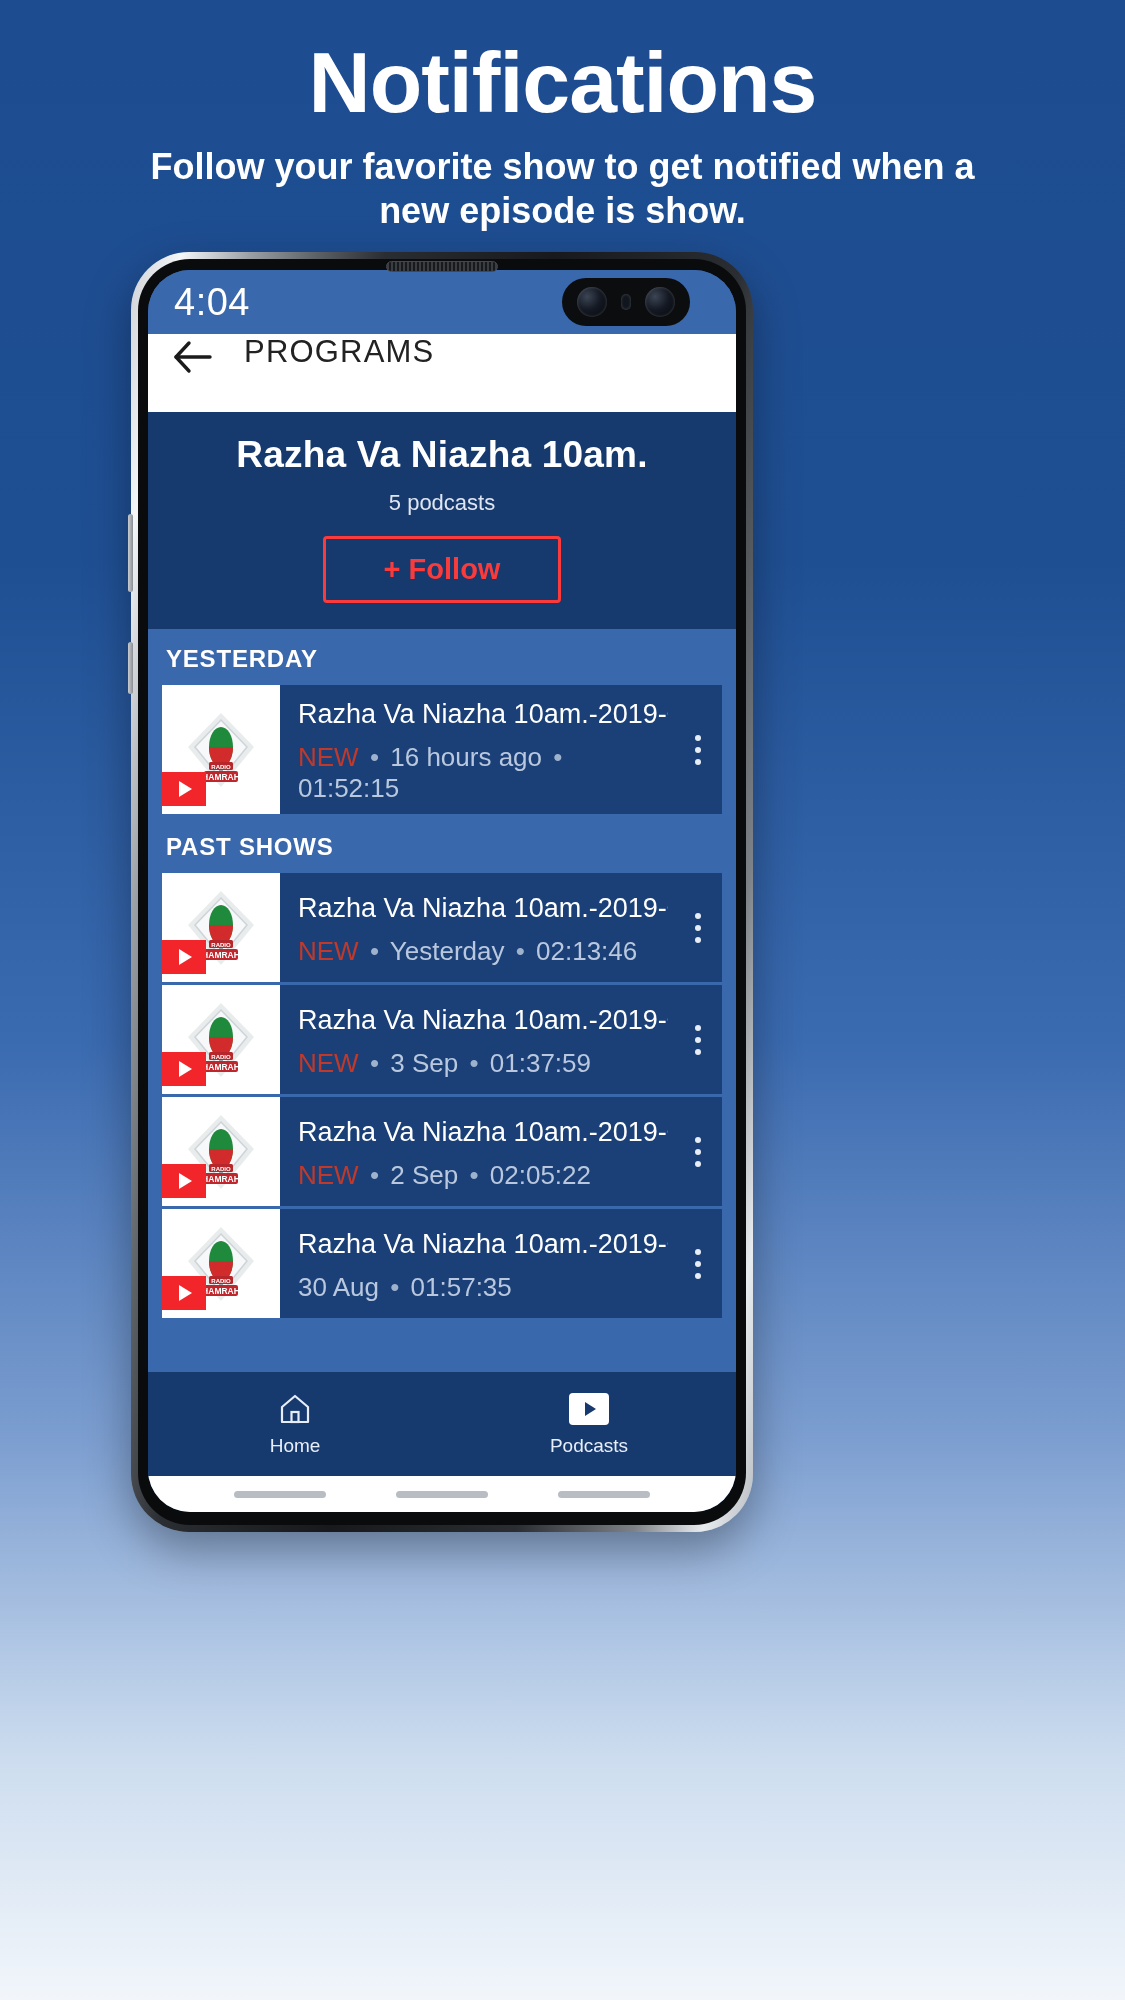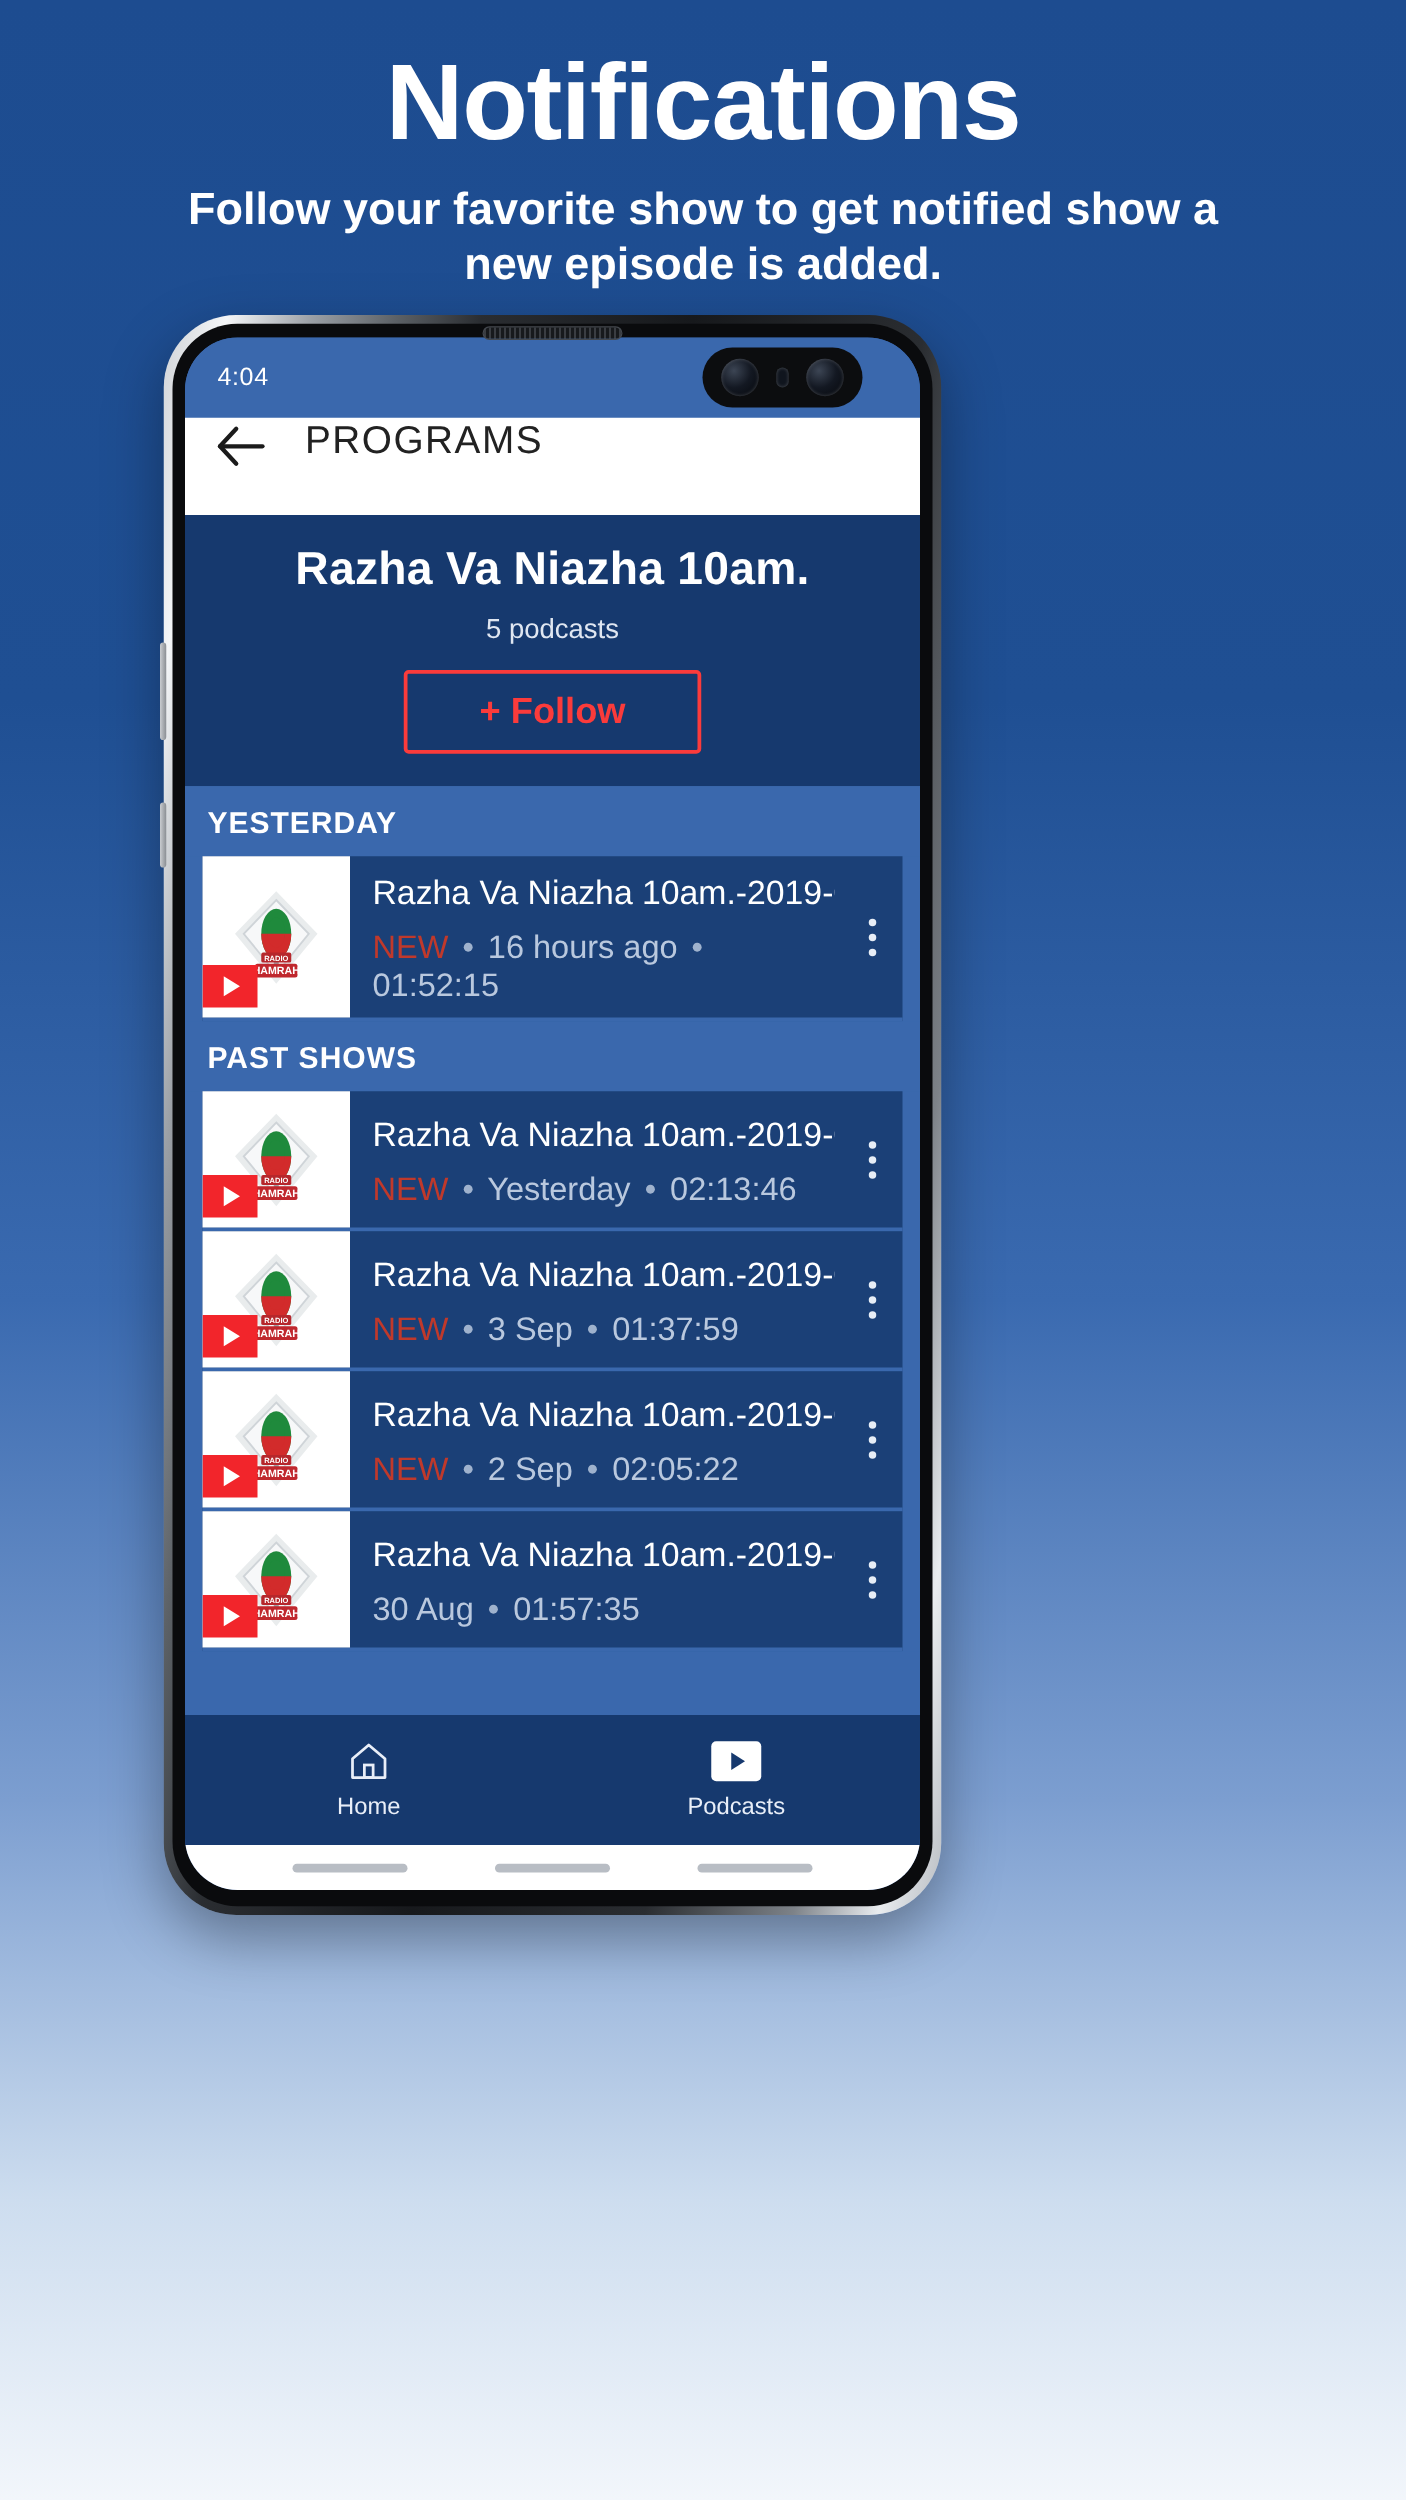--- a/index.html
+++ b/index.html
@@ -82,21 +82,21 @@
   
   .statusbar {
     height: 64px;
     background: #3a68ad;
     display: flex;
     align-items: center;
     padding: 0 26px;
     position: relative;
     flex: none;
   }
-  .status-time { color: #ffffff; font-size: 20px; font-weight: normal; letter-spacing: .5px; }
+  .status-time { color: #ffffff; font-size: 38px; font-weight: normal; letter-spacing: .5px; }
   .punchhole {
     position: absolute;
     right: 46px; top: 50%;
     transform: translateY(-50%);
     width: 128px; height: 48px;
     border-radius: 26px;
     background: #0c0d0f;
     display: flex; align-items: center; justify-content: space-around;
     padding: 0 8px;
   }
@@ -249,21 +249,21 @@
     display:flex; align-items:center; justify-content:center; gap: 70px;
     flex: none;
   }
   .gesture i { display:block; width: 92px; height: 7px; border-radius: 4px; background:#b8bdc4; }
 </style>
 </head>
 <body>
 
 <div class="promo">
   <div class="promo-title">Notifications</div>
-  <div class="promo-sub">Follow your favorite show to get notified show a new episode is added.</div>
+  <div class="promo-sub">Follow your favorite show to get notified when a new episode is show.</div>
 </div>
 
 <div class="phone">
   <div class="btn-vol"></div>
   <div class="btn-pwr"></div>
   <div class="phone-inner">
     <div class="earpiece"></div>
 
     <div class="screen">
 

